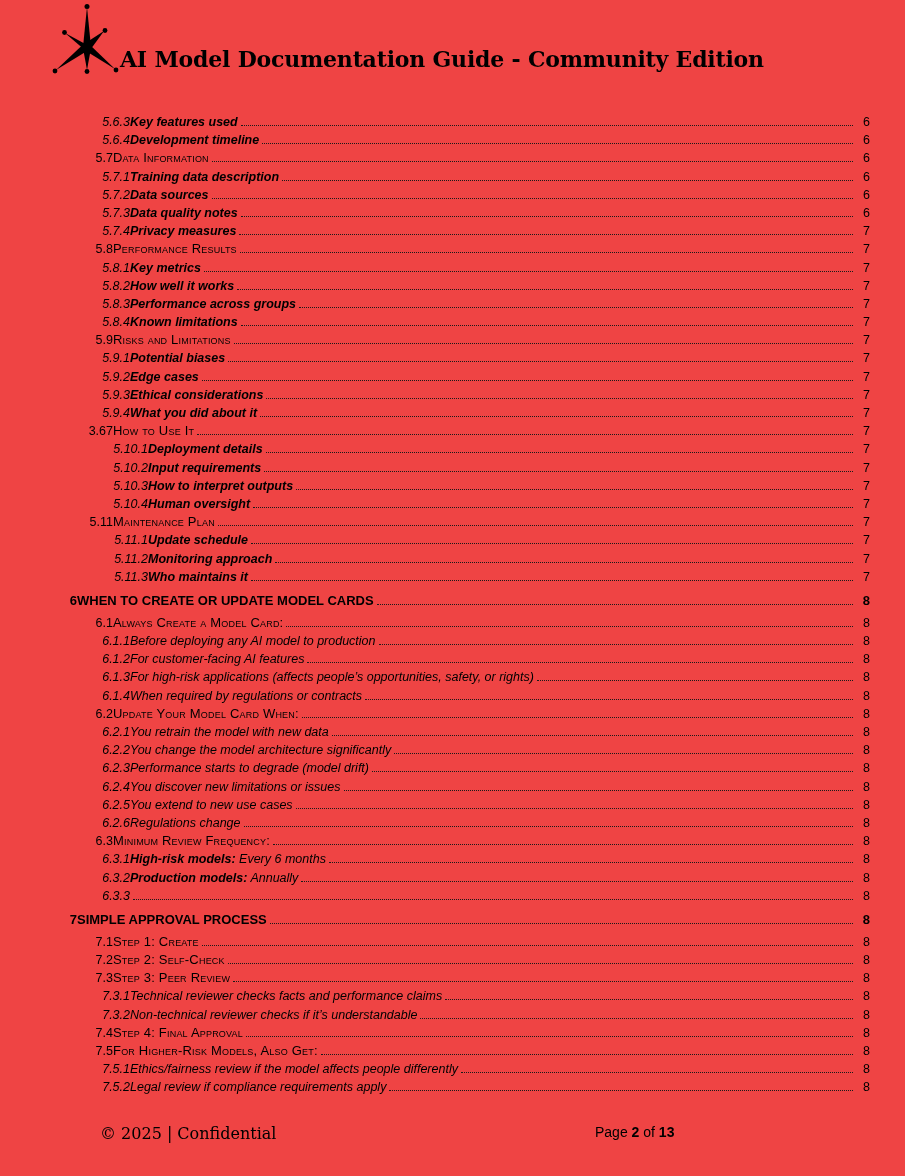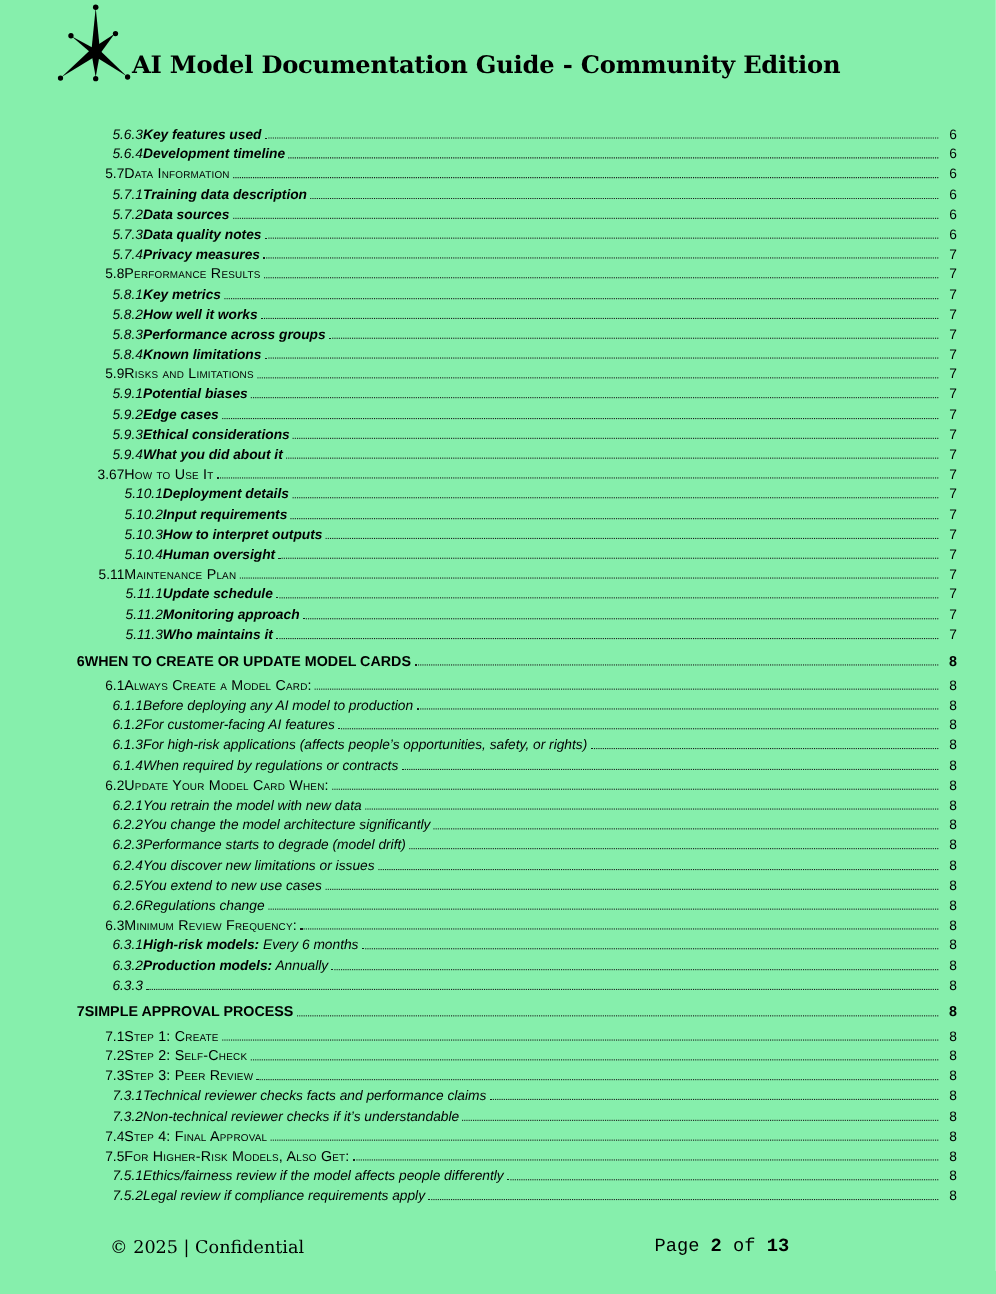--- a/index.html
+++ b/index.html
@@ -1,21 +1,21 @@
 <!DOCTYPE html>
 <html><head>
 <meta charset="utf-8">
 <style>
   html,body { margin:0; padding:0; }
   body {
     width:905px; height:1176px; background:#ffffff; color:#000;
     font-family:"Liberation Sans", sans-serif;
     -webkit-font-smoothing:antialiased;
   }
-  .page { position:relative; width:905px; height:1176px; overflow:hidden; background:#86efac; }
+  .page { position:relative; width:905px; height:1176px; overflow:hidden; background:#ef4444; }
 
   
   .logo { position:absolute; left:50px; top:3px; }
   .doc-title {
     position:absolute; left:120px; top:46px;
     font-family:"DejaVu Serif","Liberation Serif",serif;
     font-weight:700; font-size:22px; letter-spacing:-0.2px; white-space:nowrap;
   }
 
   
@@ -46,21 +46,21 @@
   .lvl3 .txt .b { font-weight:700; }
   .lvl3 .leader { font-style:normal; }
 
   
   .footer-left {
     position:absolute; left:100px; top:1124px;
     font-family:"DejaVu Serif","Liberation Serif",serif; font-size:16px;
   }
   .footer-page {
     position:absolute; left:595px; top:1124px;
-    font-family:Liberation Mono, monospace; font-size:17px;
+    font-family:Liberation Sans, sans-serif; font-size:14px;
   }
   .footer-page .n { font-weight:700; }
 </style>
 </head>
 <body>
 
 <div class="page">
 
   <div class="logo">
     <svg width="72" height="74" viewBox="0 0 72 74" xmlns="http://www.w3.org/2000/svg">

